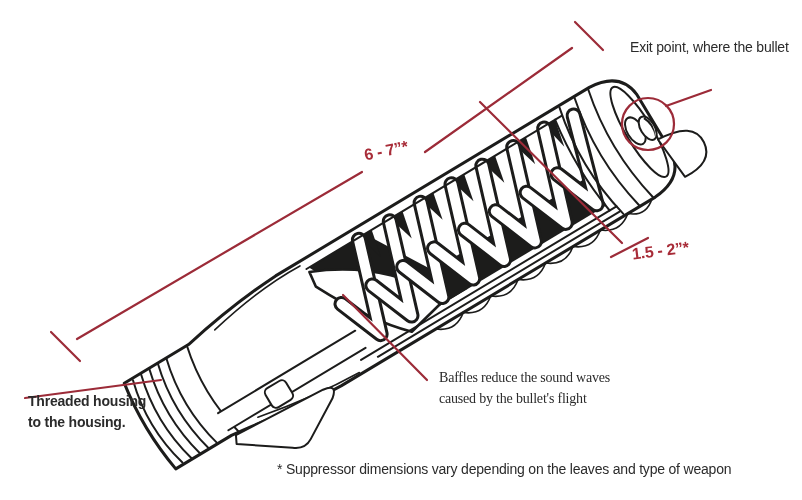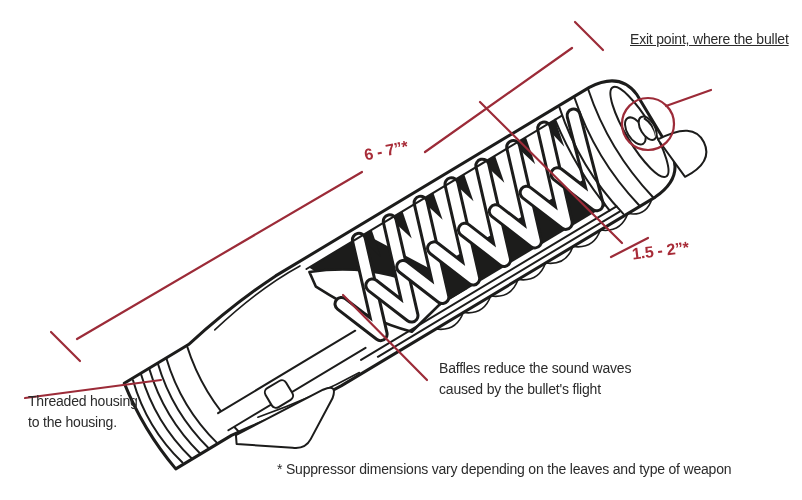--- a/index.html
+++ b/index.html
@@ -187,29 +187,29 @@
       <line class="red" x1="343" y1="295" x2="427" y2="380"></line>
 
       <line class="red" x1="25" y1="398" x2="161" y2="380"></line>
     </g>
   </svg>
 
   <div class="dim" style="left:364px;top:142px;transform:rotate(-12deg);">6 - 7”*</div>
 
   <div class="dim" style="left:632px;top:242px;transform:rotate(-7deg);">1.5 - 2”*</div>
 
-  <div class="label" style="left:630px;top:29px;text-decoration:underline;">
+  <div class="label" style="left:630px;top:37px;">
     <div>Exit point, where the bullet</div>
   </div>
 
-  <div class="label" style="left:439px;top:358px;">
+  <div class="label" style="left:439px;top:367px;font-family:Liberation Serif, serif;">
     <div>Baffles reduce the sound waves</div>
     <div>caused by the bullet's flight</div>
   </div>
 
-  <div class="label" style="left:28px;top:391px;">
+  <div class="label" style="left:28px;top:391px;font-weight:bold;">
     <div>Threaded housing</div>
     <div>to the housing.</div>
   </div>
 
   <div class="footnote">* Suppressor dimensions vary depending on the leaves and type of weapon</div>
 
 </div>
 
 </body></html>

